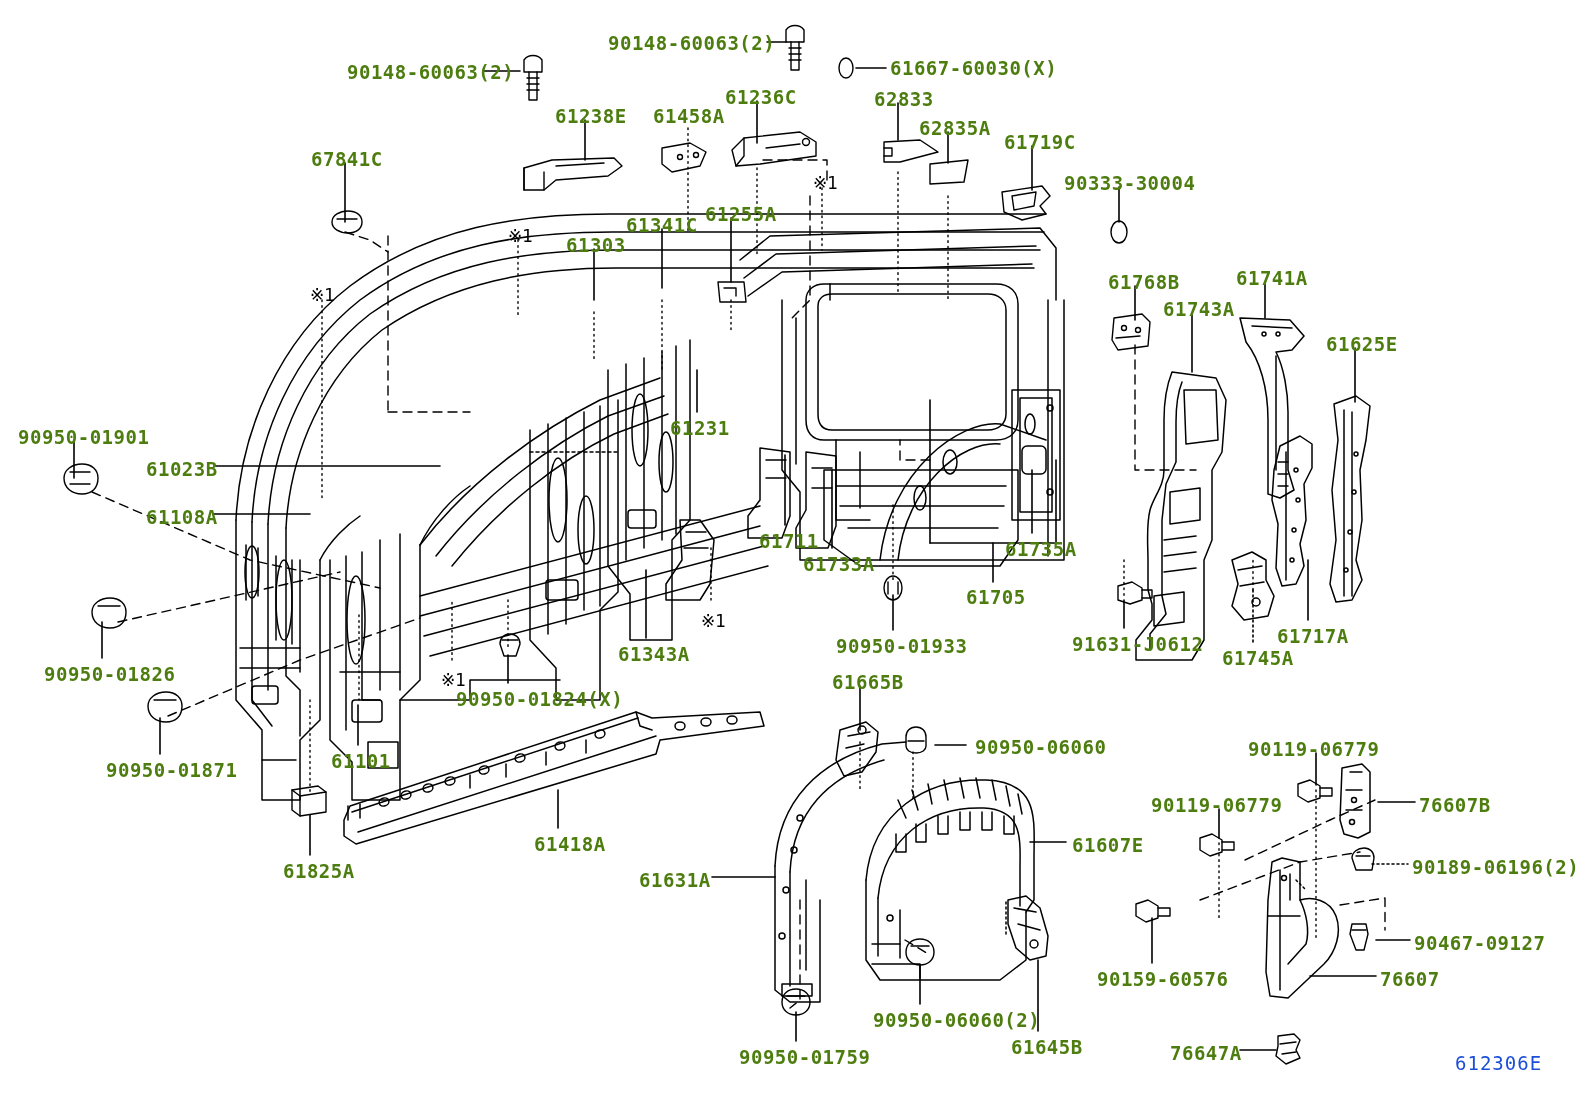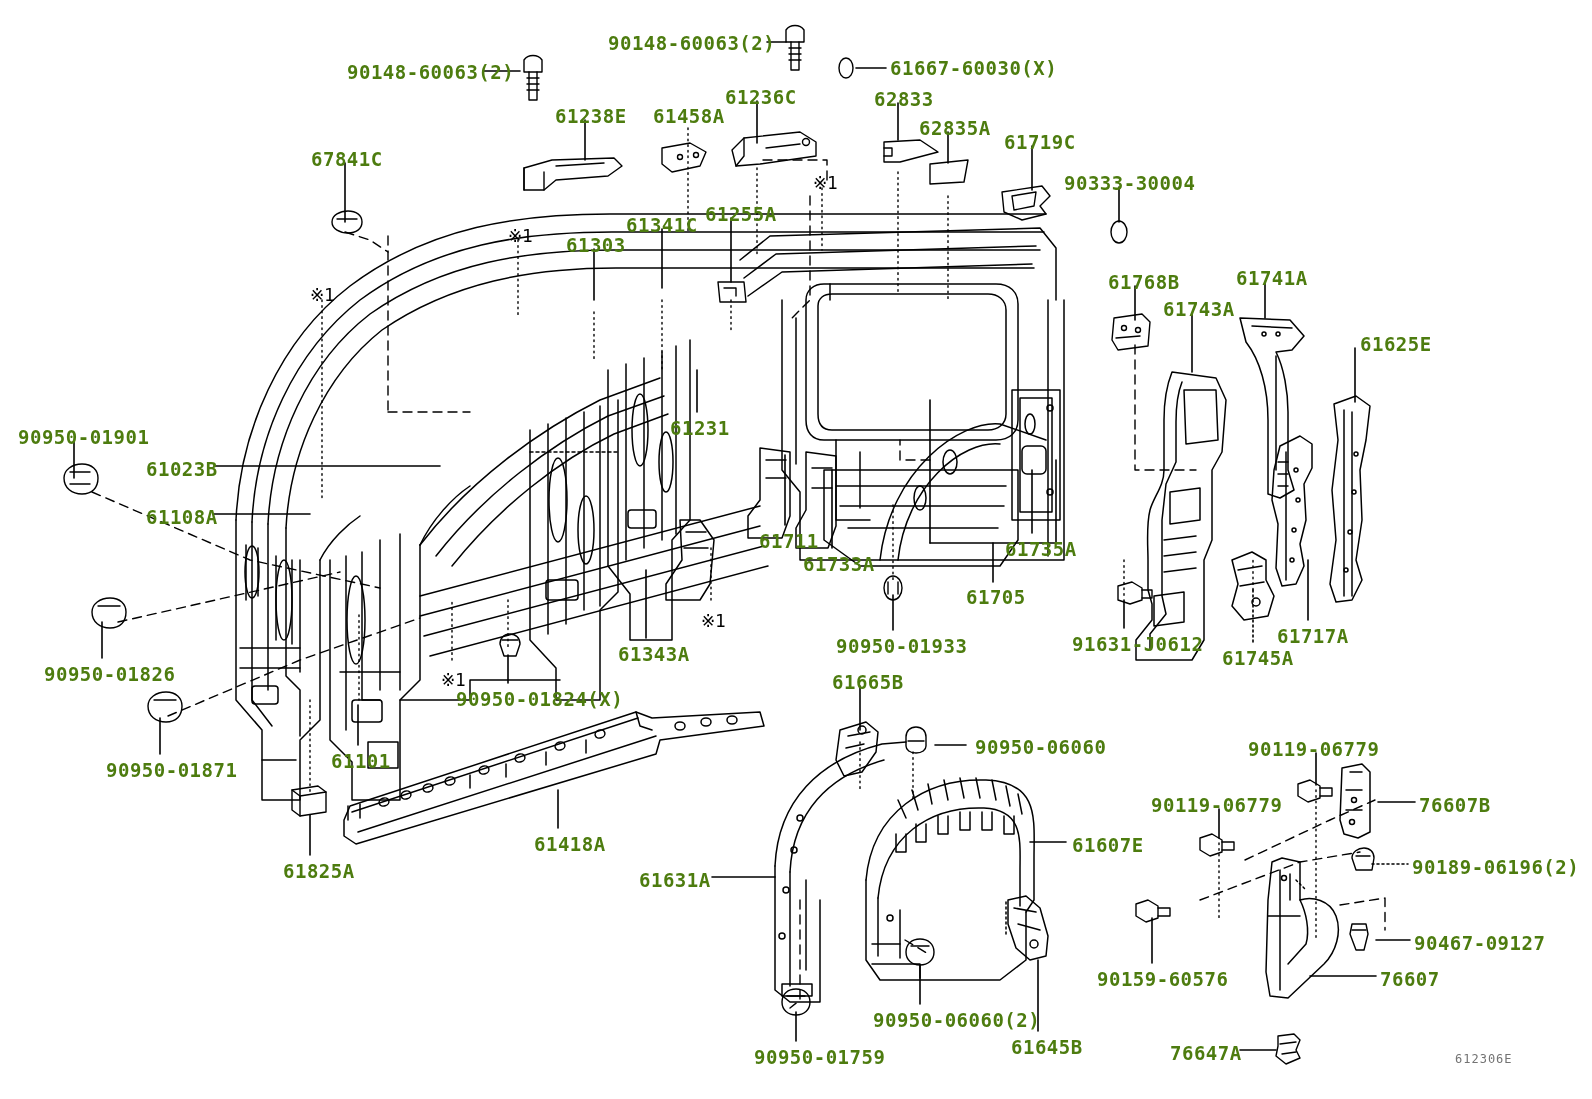--- a/index.html
+++ b/index.html
@@ -5,21 +5,21 @@
 <style>
   html,body{margin:0;padding:0;background:#fff;}
   body{font-family:"DejaVu Sans Mono","Liberation Mono",monospace;}
   #sheet{position:relative;width:1592px;height:1099px;background:#fff;overflow:hidden;}
   .lbl{position:absolute;font-family:"DejaVu Sans Mono","Liberation Mono",monospace;
        font-weight:bold;font-size:19px;color:#4d7c0f;white-space:nowrap;letter-spacing:0.5px;
        line-height:1;}
   .note{position:absolute;font-family:"DejaVu Sans","Liberation Sans",sans-serif;
         font-size:19px;color:#000;white-space:nowrap;font-weight:600;}
   .fig{position:absolute;font-family:"DejaVu Sans Mono","Liberation Mono",monospace;
-       font-size:12px;color:#737373;white-space:nowrap;letter-spacing:1px;}
+       font-size:19px;color:#1d4ed8;white-space:nowrap;letter-spacing:1px;}
   .starref{position:absolute;font-family:"DejaVu Sans","Liberation Sans",sans-serif;
            font-size:17px;color:#000;white-space:nowrap;}
   svg.art{position:absolute;left:0;top:0;width:1592px;height:1099px;pointer-events:none;}
   .ln{stroke:#000;fill:none;}
 </style>
 </head>
 <body>
 
 <div id="sheet">
 
@@ -622,21 +622,21 @@
       <div class="lbl" style="left: 919px; top: 119px;">62835A</div>
       <div class="lbl" style="left: 1004px; top: 133px; text-align: center;">61719C</div>
       <div class="lbl" style="left: 1064px; top: 174px;">90333-30004</div>
       <div class="lbl" style="left: 311px; top: 150px;">67841C</div>
       <div class="lbl" style="left: 626px; top: 216px;">61341C</div>
       <div class="lbl" style="left: 705px; top: 205px;">61255A</div>
       <div class="lbl" style="left: 566px; top: 236px;">61303</div>
       <div class="lbl" style="left: 1108px; top: 273px;">61768B</div>
       <div class="lbl" style="left: 1236px; top: 269px;">61741A</div>
       <div class="lbl" style="left: 1163px; top: 300px;">61743A</div>
-      <div class="lbl" style="left: 1360px; top: 335px;">61625E</div>
+      <div class="lbl" style="left: 1326px; top: 335px;">61625E</div>
       <div class="lbl" style="left: 18px; top: 428px;">90950-01901</div>
       <div class="lbl" style="left: 146px; top: 460px;">61023B</div>
       <div class="lbl" style="left: 146px; top: 508px;">61108A</div>
       <div class="lbl" style="left: 670px; top: 419px;">61231</div>
       <div class="lbl" style="left: 759px; top: 532px;">61711</div>
       <div class="lbl" style="left: 803px; top: 555px;">61733A</div>
       <div class="lbl" style="left: 1005px; top: 540px;">61735A</div>
       <div class="lbl" style="left: 966px; top: 588px; text-align: center;">61705</div>
       <div class="lbl" style="left: 44px; top: 665px;">90950-01826</div>
       <div class="lbl" style="left: 106px; top: 761px;">90950-01871</div>
@@ -648,21 +648,21 @@
       <div class="lbl" style="left: 1277px; top: 627px;">61717A</div>
       <div class="lbl" style="left: 456px; top: 690px;">90950-01824(X)</div>
       <div class="lbl" style="left: 283px; top: 862px;">61825A</div>
       <div class="lbl" style="left: 534px; top: 835px;">61418A</div>
       <div class="lbl" style="left: 832px; top: 673px;">61665B</div>
       <div class="lbl" style="left: 975px; top: 738px;">90950-06060</div>
       <div class="lbl" style="left: 1072px; top: 836px;">61607E</div>
       <div class="lbl" style="left: 639px; top: 871px;">61631A</div>
       <div class="lbl" style="left: 873px; top: 1011px;">90950-06060(2)</div>
       <div class="lbl" style="left: 1011px; top: 1038px;">61645B</div>
-      <div class="lbl" style="left: 739px; top: 1048px; margin-left: 15px;">90950-01759</div>
+      <div class="lbl" style="left: 739px; top: 1048px;">90950-01759</div>
       <div class="lbl" style="left: 1248px; top: 740px;">90119-06779</div>
       <div class="lbl" style="left: 1151px; top: 796px;">90119-06779</div>
       <div class="lbl" style="left: 1419px; top: 796px;">76607B</div>
       <div class="lbl" style="left: 1412px; top: 858px;">90189-06196(2)</div>
       <div class="lbl" style="left: 1414px; top: 934px;">90467-09127</div>
       <div class="lbl" style="left: 1097px; top: 970px;">90159-60576</div>
       <div class="lbl" style="left: 1380px; top: 970px;">76607</div>
       <div class="lbl" style="left: 1170px; top: 1044px;">76647A</div>
     </div>
   <div id="star-layer">

